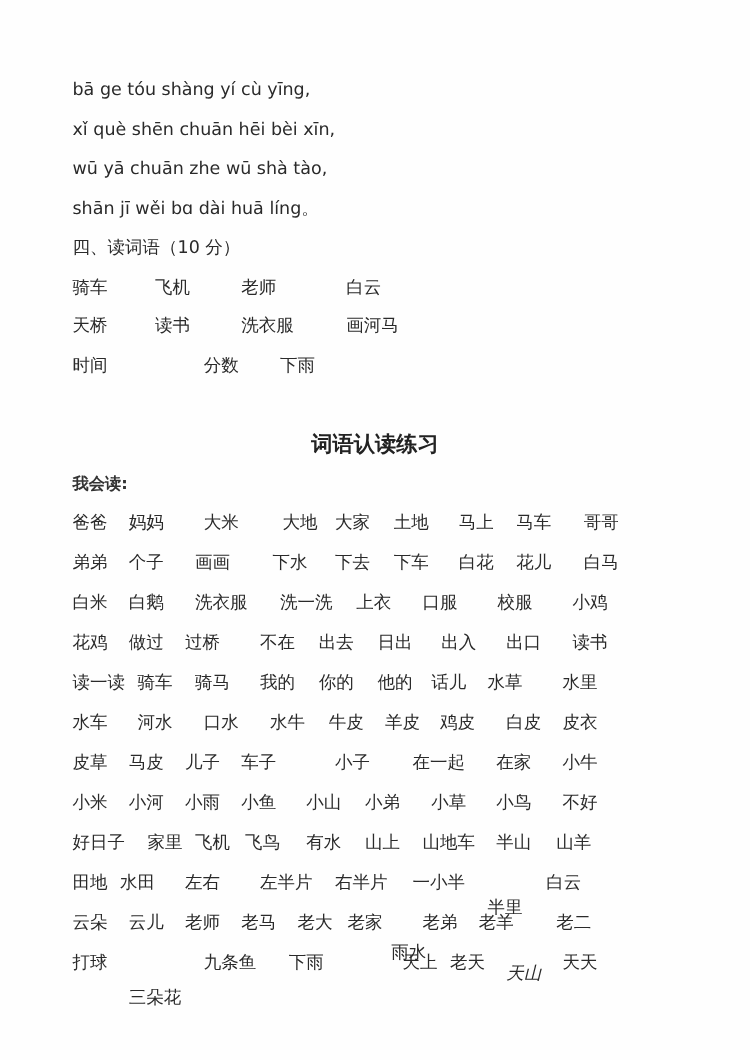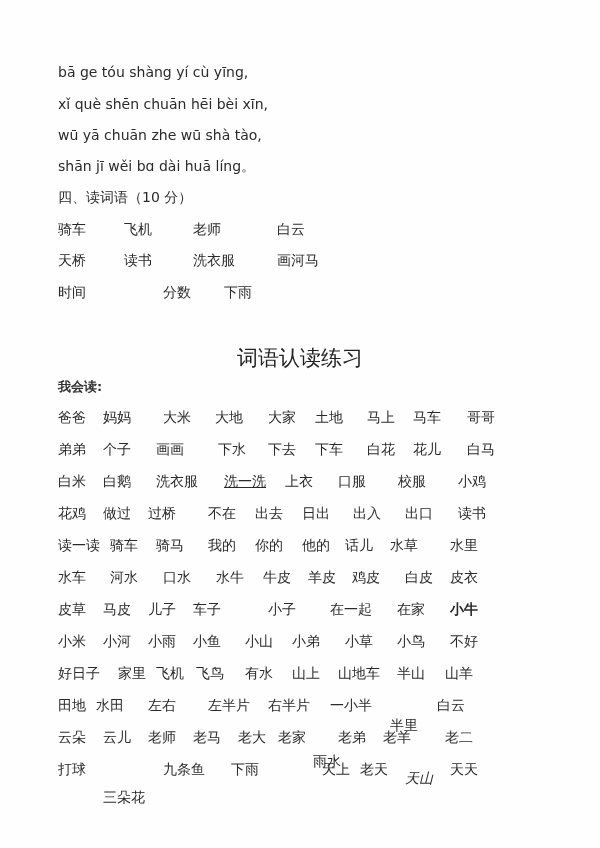--- a/index.html
+++ b/index.html
@@ -1,20 +1,20 @@
 <!DOCTYPE html>
 <html><head>
 <meta charset="utf-8">
 <style>
   html, body { margin:0; padding:0; }
   body { width:600px; height:848px; background:#fefefe; position:relative; overflow:hidden;
          font-family:"DejaVu Sans", "Liberation Sans", sans-serif; color:#2a2a2a; }
   .line { position:absolute; left:58px; font-size:14px; white-space:nowrap; }
   .w { position:absolute; font-size:14px; white-space:nowrap; }
-  .title { position:absolute; top:344px; left:0; width:600px; text-align:center; font-size:21px; font-weight:normal; color:#222; }
+  .title { position:absolute; top:344px; left:0; width:600px; text-align:center; font-size:17px; font-weight:bold; color:#222; }
   .sub { position:absolute; top:378px; left:58px; font-size:13px; font-weight:bold; color:#333; }
 </style>
 </head>
 <body>
 
 <div id="pinyin">
   <div class="line" style="top:64px">bā   ge   tóu   shàng   yí   cù   yīng,</div>
   <div class="line" style="top:96px">xǐ   què   shēn   chuān   hēi   bèi   xīn,</div>
   <div class="line" style="top:127px">wū   yā   chuān   zhe   wū   shà   tào,</div>
   <div class="line" style="top:158px">shān   jī   wěi   bɑ   dài   huā   líng。</div>
@@ -38,39 +38,39 @@
   <span class="w" style="top:284px;left:224px">下雨</span>
 </div>
 
 <div class="title">词语认读练习</div>
 <div class="sub">我会读:</div>
 
 <div id="grid">
     <span class="w" style="top: 409px; left: 58px;">爸爸</span>
     <span class="w" style="top: 409px; left: 103px;">妈妈</span>
     <span class="w" style="top: 409px; left: 163px;">大米</span>
-    <span class="w" style="top: 409px; left: 215px; font-family: Liberation Mono, monospace;">大地</span>
+    <span class="w" style="top: 409px; left: 226px; font-family: Liberation Mono, monospace;">大地</span>
     <span class="w" style="top: 409px; left: 268px;">大家</span>
     <span class="w" style="top: 409px; left: 315px;">土地</span>
     <span class="w" style="top: 409px; left: 367px;">马上</span>
     <span class="w" style="top: 409px; left: 413px;">马车</span>
     <span class="w" style="top: 409px; left: 467px;">哥哥</span>
     <span class="w" style="top: 441px; left: 58px;">弟弟</span>
     <span class="w" style="top: 441px; left: 103px;">个子</span>
     <span class="w" style="top: 441px; left: 156px;">画画</span>
     <span class="w" style="top: 441px; left: 218px;">下水</span>
     <span class="w" style="top: 441px; left: 268px; font-family: Liberation Serif, serif;">下去</span>
     <span class="w" style="top: 441px; left: 315px;">下车</span>
     <span class="w" style="top: 441px; left: 367px;">白花</span>
     <span class="w" style="top: 441px; left: 413px;">花儿</span>
     <span class="w" style="top: 441px; left: 467px;">白马</span>
     <span class="w" style="top: 473px; left: 58px;">白米</span>
     <span class="w" style="top: 473px; left: 103px;">白鹅</span>
     <span class="w" style="top: 473px; left: 156px;">洗衣服</span>
-    <span class="w" style="top: 473px; left: 224px; text-decoration: underline;">洗一洗</span>
+    <span class="w" style="top: 473px; left: 224px;">洗一洗</span>
     <span class="w" style="top: 473px; left: 285px;">上衣</span>
     <span class="w" style="top: 473px; left: 338px;">口服</span>
     <span class="w" style="top: 473px; left: 398px;">校服</span>
     <span class="w" style="top: 473px; left: 458px;">小鸡</span>
     <span class="w" style="top: 505px; left: 58px;">花鸡</span>
     <span class="w" style="top: 505px; left: 103px;">做过</span>
     <span class="w" style="top: 505px; left: 148px;">过桥</span>
     <span class="w" style="top: 505px; left: 208px;">不在</span>
     <span class="w" style="top: 505px; left: 255px;">出去</span>
     <span class="w" style="top: 505px; left: 302px;">日出</span>
@@ -95,21 +95,21 @@
     <span class="w" style="top: 569px; left: 352px;">鸡皮</span>
     <span class="w" style="top: 569px; left: 405px;">白皮</span>
     <span class="w" style="top: 569px; left: 450px;">皮衣</span>
     <span class="w" style="top: 601px; left: 58px;">皮草</span>
     <span class="w" style="top: 601px; left: 103px;">马皮</span>
     <span class="w" style="top: 601px; left: 148px;">儿子</span>
     <span class="w" style="top: 601px; left: 193px;">车子</span>
     <span class="w" style="top: 601px; left: 268px;">小子</span>
     <span class="w" style="top: 601px; left: 330px;">在一起</span>
     <span class="w" style="top: 601px; left: 397px;">在家</span>
-    <span class="w" style="top: 601px; left: 450px; font-weight: bold;">小牛</span>
+    <span class="w" style="top: 601px; left: 450px;">小牛</span>
     <span class="w" style="top: 633px; left: 58px;">小米</span>
     <span class="w" style="top: 633px; left: 103px;">小河</span>
     <span class="w" style="top: 633px; left: 148px;">小雨</span>
     <span class="w" style="top: 633px; left: 193px;">小鱼</span>
     <span class="w" style="top: 633px; left: 245px;">小山</span>
     <span class="w" style="top: 633px; left: 292px;">小弟</span>
     <span class="w" style="top: 633px; left: 345px;">小草</span>
     <span class="w" style="top: 633px; left: 397px;">小鸟</span>
     <span class="w" style="top: 633px; left: 450px;">不好</span>
     <span class="w" style="top: 665px; left: 58px;">好日子</span>

